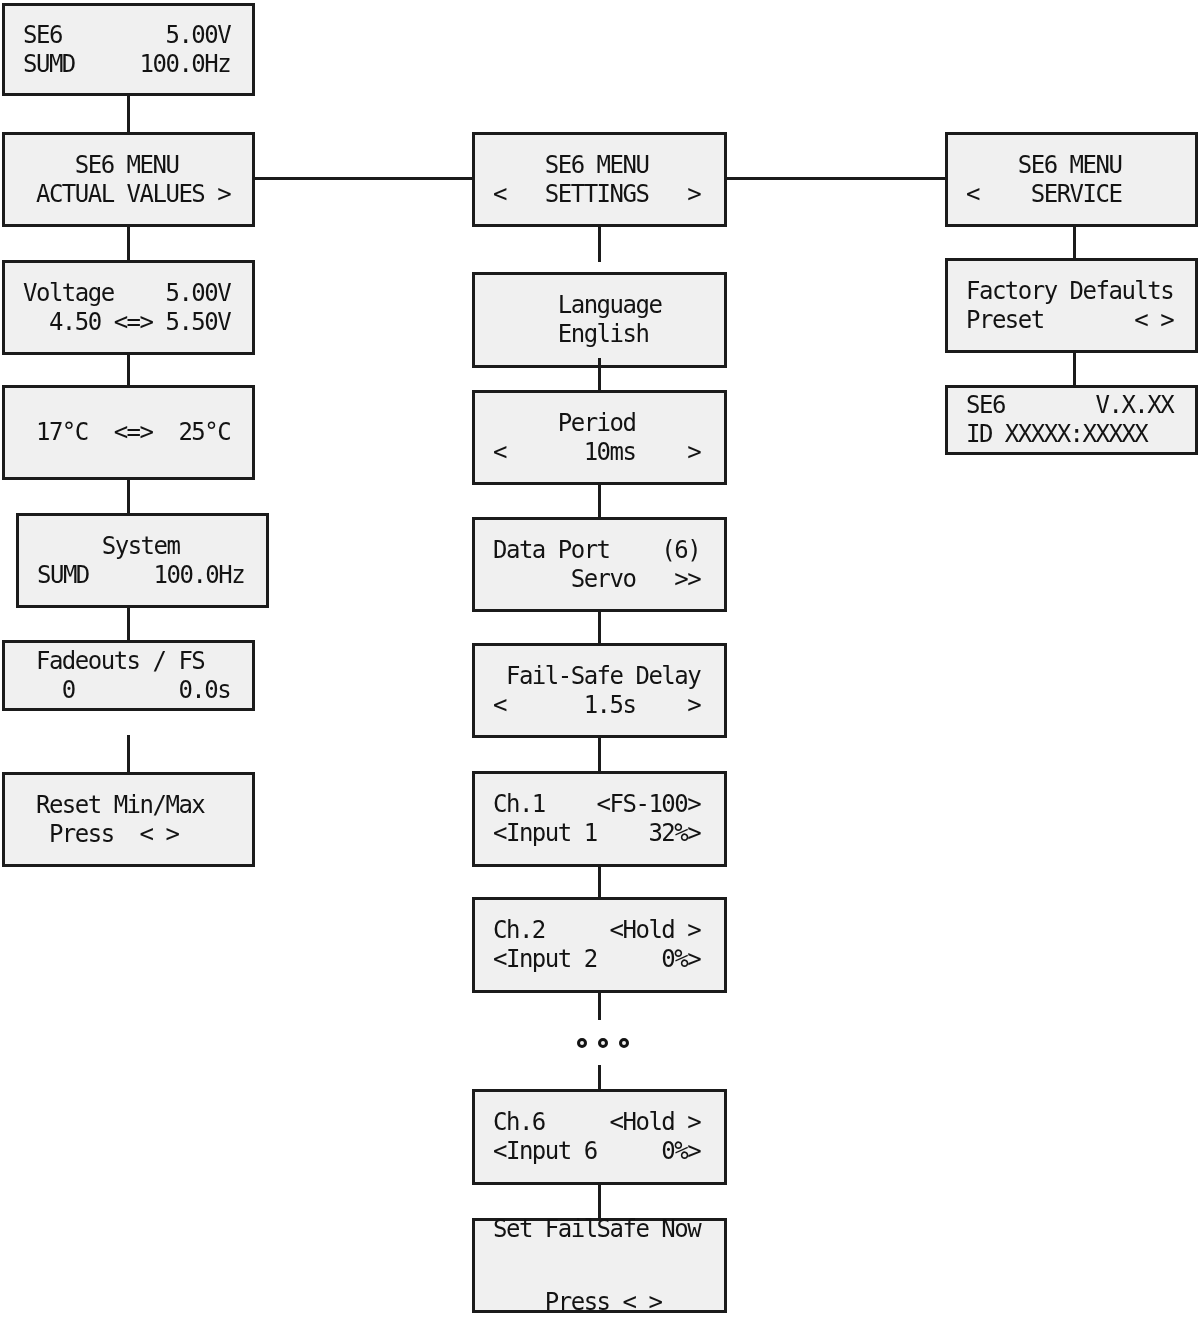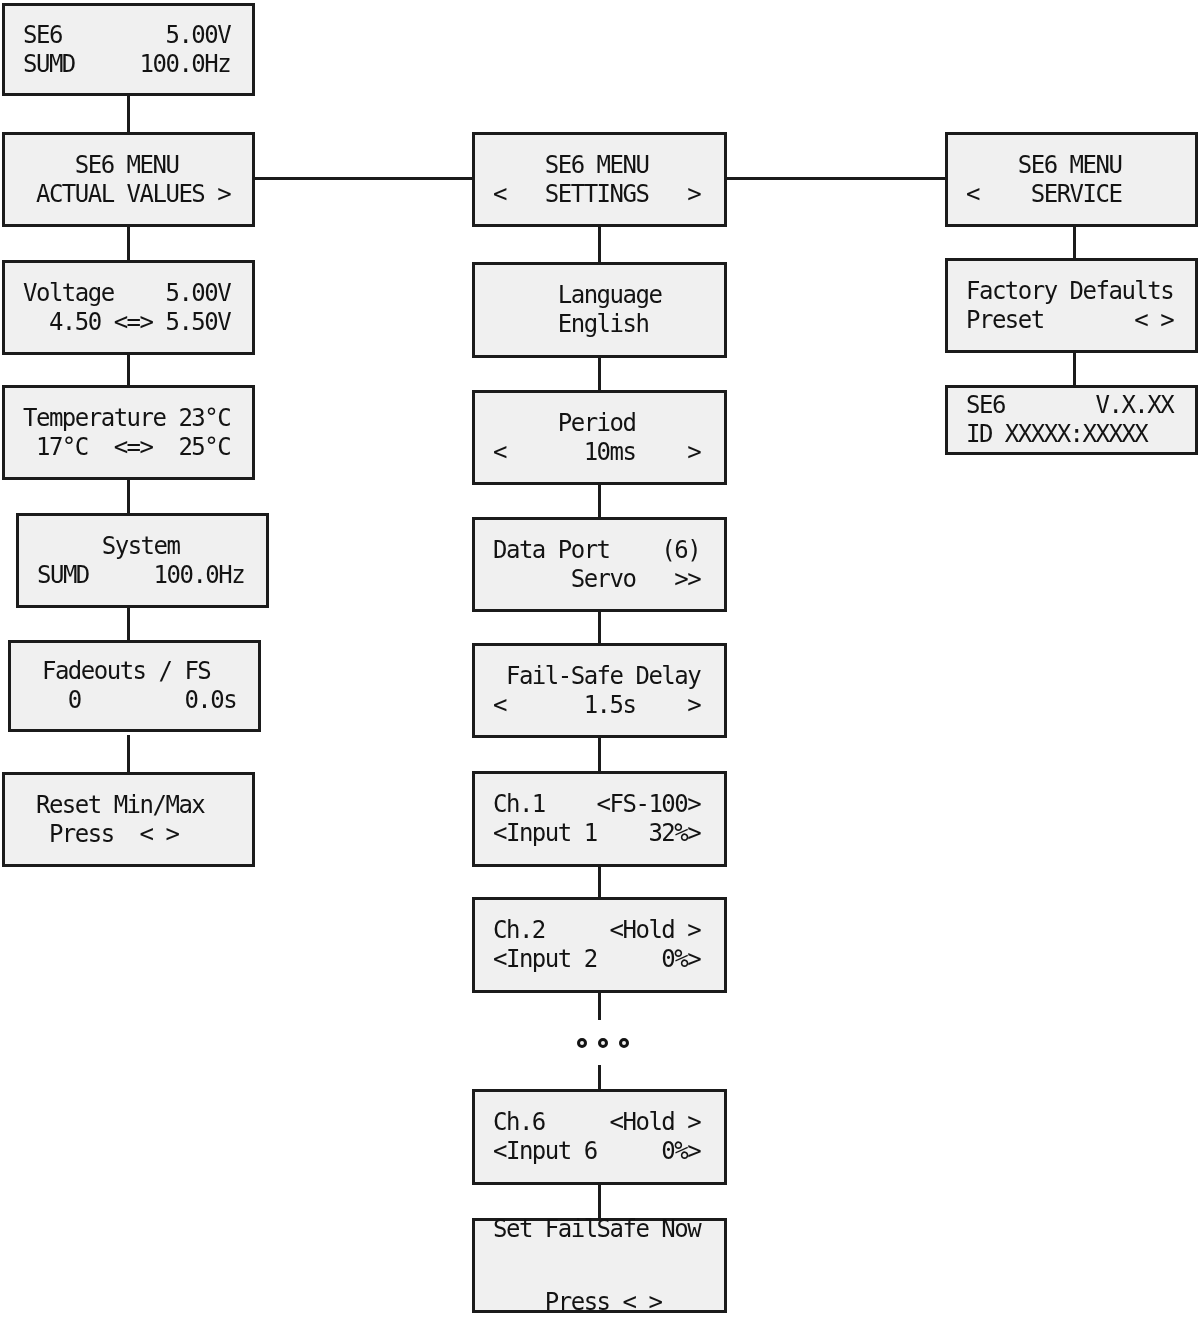--- a/index.html
+++ b/index.html
@@ -53,41 +53,40 @@
   </div>
   <div class="lcd" style="left:2px;top:132px;width:253px;height:95px;">
     <div class="ln">    SE6 MENU</div>
     <div class="ln"> ACTUAL VALUES &gt;</div>
   </div>
   <div class="lcd" style="left:2px;top:260px;width:253px;height:95px;">
     <div class="ln">Voltage    5.00V</div>
     <div class="ln">  4.50 &lt;=&gt; 5.50V</div>
   </div>
   <div class="lcd" style="left:2px;top:385px;width:253px;height:95px;">
-    <div class="ln">Temperature 23°C</div>
     <div class="ln"> 17°C  &lt;=&gt;  25°C</div>
   </div>
   <div class="lcd" style="left:16px;top:513px;width:253px;height:95px;">
     <div class="ln">     System</div>
     <div class="ln">SUMD     100.0Hz</div>
   </div>
-  <div class="lcd" style="left:8px;top:640px;width:253px;height:92px;">
+  <div class="lcd" style="left:2px;top:640px;width:253px;height:71px;">
     <div class="ln"> Fadeouts / FS</div>
     <div class="ln">   0        0.0s</div>
   </div>
   <div class="lcd" style="left:2px;top:772px;width:253px;height:95px;">
     <div class="ln"> Reset Min/Max</div>
     <div class="ln">  Press  &lt; &gt;</div>
   </div>
 
   <div class="lcd" style="left:472px;top:132px;width:255px;height:95px;">
     <div class="ln">    SE6 MENU</div>
     <div class="ln">&lt;   SETTINGS   &gt;</div>
   </div>
-  <div class="lcd" style="left:472px;top:262px;width:255px;height:96px;">
+  <div class="lcd" style="left:472px;top:272px;width:255px;height:96px;">
     <div class="ln">     Language</div>
     <div class="ln">     English</div>
   </div>
   <div class="lcd" style="left:472px;top:390px;width:255px;height:95px;">
     <div class="ln">     Period</div>
     <div class="ln">&lt;      10ms    &gt;</div>
   </div>
   <div class="lcd" style="left:472px;top:517px;width:255px;height:95px;">
     <div class="ln">Data Port    (6)</div>
     <div class="ln">      Servo   &gt;&gt;</div>

